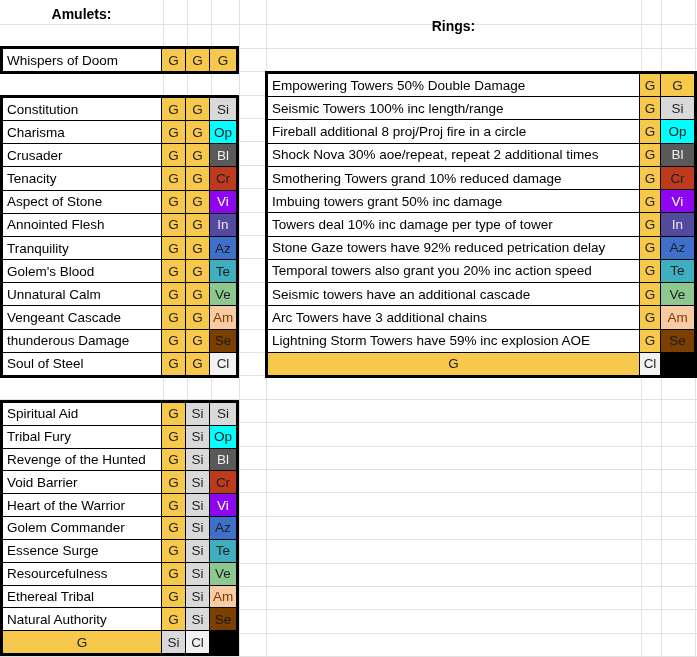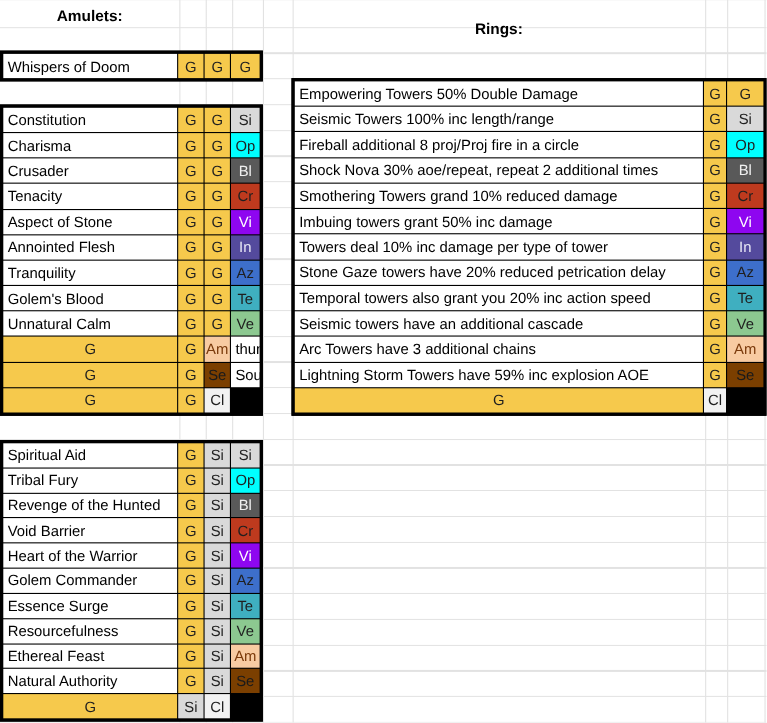--- a/index.html
+++ b/index.html
@@ -93,20 +93,21 @@
     <div class="gem-cell" style="background: rgb(246, 201, 76); color: rgb(31, 31, 31);">G</div>
     <div class="gem-cell" style="background: rgb(61, 111, 203); color: rgb(31, 31, 31);">Az</div>
     <div class="name-cell">Golem's Blood</div>
     <div class="gem-cell" style="background: rgb(246, 201, 76); color: rgb(31, 31, 31);">G</div>
     <div class="gem-cell" style="background: rgb(246, 201, 76); color: rgb(31, 31, 31);">G</div>
     <div class="gem-cell" style="background: rgb(63, 175, 192); color: rgb(31, 31, 31);">Te</div>
     <div class="name-cell">Unnatural Calm</div>
     <div class="gem-cell" style="background: rgb(246, 201, 76); color: rgb(31, 31, 31);">G</div>
     <div class="gem-cell" style="background: rgb(246, 201, 76); color: rgb(31, 31, 31);">G</div>
     <div class="gem-cell" style="background: rgb(140, 200, 144); color: rgb(31, 31, 31);">Ve</div>
+    <div class="name-cell">Vengeant Cascade</div>
     <div class="gem-cell" style="background: rgb(246, 201, 76); color: rgb(31, 31, 31);">G</div>
     <div class="gem-cell" style="background: rgb(246, 201, 76); color: rgb(31, 31, 31);">G</div>
     <div class="gem-cell" style="background: rgb(248, 203, 162); color: rgb(123, 58, 11);">Am</div>
     <div class="name-cell">thunderous Damage</div>
     <div class="gem-cell" style="background: rgb(246, 201, 76); color: rgb(31, 31, 31);">G</div>
     <div class="gem-cell" style="background: rgb(246, 201, 76); color: rgb(31, 31, 31);">G</div>
     <div class="gem-cell" style="background: rgb(123, 63, 0); color: rgb(26, 26, 26);">Se</div>
     <div class="name-cell">Soul of Steel</div>
     <div class="gem-cell" style="background: rgb(246, 201, 76); color: rgb(31, 31, 31);">G</div>
     <div class="gem-cell" style="background: rgb(246, 201, 76); color: rgb(31, 31, 31);">G</div>
@@ -139,21 +140,21 @@
     <div class="gem-cell" style="background: rgb(217, 217, 217); color: rgb(31, 31, 31);">Si</div>
     <div class="gem-cell" style="background: rgb(61, 111, 203); color: rgb(31, 31, 31);">Az</div>
     <div class="name-cell">Essence Surge</div>
     <div class="gem-cell" style="background: rgb(246, 201, 76); color: rgb(31, 31, 31);">G</div>
     <div class="gem-cell" style="background: rgb(217, 217, 217); color: rgb(31, 31, 31);">Si</div>
     <div class="gem-cell" style="background: rgb(63, 175, 192); color: rgb(31, 31, 31);">Te</div>
     <div class="name-cell">Resourcefulness</div>
     <div class="gem-cell" style="background: rgb(246, 201, 76); color: rgb(31, 31, 31);">G</div>
     <div class="gem-cell" style="background: rgb(217, 217, 217); color: rgb(31, 31, 31);">Si</div>
     <div class="gem-cell" style="background: rgb(140, 200, 144); color: rgb(31, 31, 31);">Ve</div>
-    <div class="name-cell">Ethereal Feast</div>
+    <div class="name-cell">Ethereal Tribal</div>
     <div class="gem-cell" style="background: rgb(246, 201, 76); color: rgb(31, 31, 31);">G</div>
     <div class="gem-cell" style="background: rgb(217, 217, 217); color: rgb(31, 31, 31);">Si</div>
     <div class="gem-cell" style="background: rgb(248, 203, 162); color: rgb(123, 58, 11);">Am</div>
     <div class="name-cell">Natural Authority</div>
     <div class="gem-cell" style="background: rgb(246, 201, 76); color: rgb(31, 31, 31);">G</div>
     <div class="gem-cell" style="background: rgb(217, 217, 217); color: rgb(31, 31, 31);">Si</div>
     <div class="gem-cell" style="background: rgb(123, 63, 0); color: rgb(26, 26, 26);">Se</div>
     <div class="gem-cell" style="background: rgb(246, 201, 76); color: rgb(31, 31, 31);">G</div>
     <div class="gem-cell" style="background: rgb(217, 217, 217); color: rgb(31, 31, 31);">Si</div>
     <div class="gem-cell" style="background: rgb(242, 242, 242); color: rgb(31, 31, 31);">Cl</div>
@@ -174,21 +175,21 @@
     <div class="gem-cell" style="background: rgb(89, 89, 89); color: rgb(239, 239, 239);">Bl</div>
     <div class="name-cell">Smothering Towers grand 10% reduced damage</div>
     <div class="gem-cell" style="background: rgb(246, 201, 76); color: rgb(31, 31, 31);">G</div>
     <div class="gem-cell" style="background: rgb(190, 58, 30); color: rgb(31, 31, 31);">Cr</div>
     <div class="name-cell">Imbuing towers grant 50% inc damage</div>
     <div class="gem-cell" style="background: rgb(246, 201, 76); color: rgb(31, 31, 31);">G</div>
     <div class="gem-cell" style="background: rgb(142, 6, 240); color: rgb(255, 255, 255);">Vi</div>
     <div class="name-cell">Towers deal 10% inc damage per type of tower</div>
     <div class="gem-cell" style="background: rgb(246, 201, 76); color: rgb(31, 31, 31);">G</div>
     <div class="gem-cell" style="background: rgb(84, 74, 157); color: rgb(233, 232, 246);">In</div>
-    <div class="name-cell">Stone Gaze towers have 20% reduced petrication delay</div>
+    <div class="name-cell">Stone Gaze towers have 92% reduced petrication delay</div>
     <div class="gem-cell" style="background: rgb(246, 201, 76); color: rgb(31, 31, 31);">G</div>
     <div class="gem-cell" style="background: rgb(61, 111, 203); color: rgb(31, 31, 31);">Az</div>
     <div class="name-cell">Temporal towers also grant you 20% inc action speed</div>
     <div class="gem-cell" style="background: rgb(246, 201, 76); color: rgb(31, 31, 31);">G</div>
     <div class="gem-cell" style="background: rgb(63, 175, 192); color: rgb(31, 31, 31);">Te</div>
     <div class="name-cell">Seismic towers have an additional cascade</div>
     <div class="gem-cell" style="background: rgb(246, 201, 76); color: rgb(31, 31, 31);">G</div>
     <div class="gem-cell" style="background: rgb(140, 200, 144); color: rgb(31, 31, 31);">Ve</div>
     <div class="name-cell">Arc Towers have 3 additional chains</div>
     <div class="gem-cell" style="background: rgb(246, 201, 76); color: rgb(31, 31, 31);">G</div>

